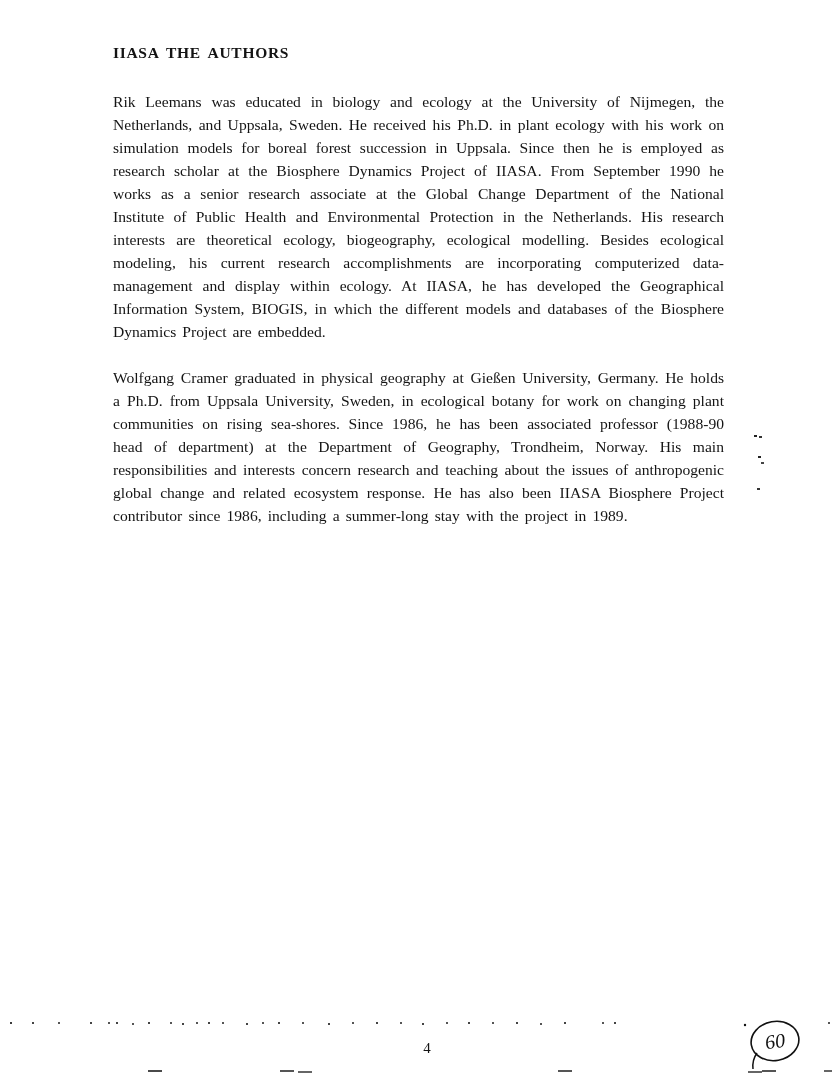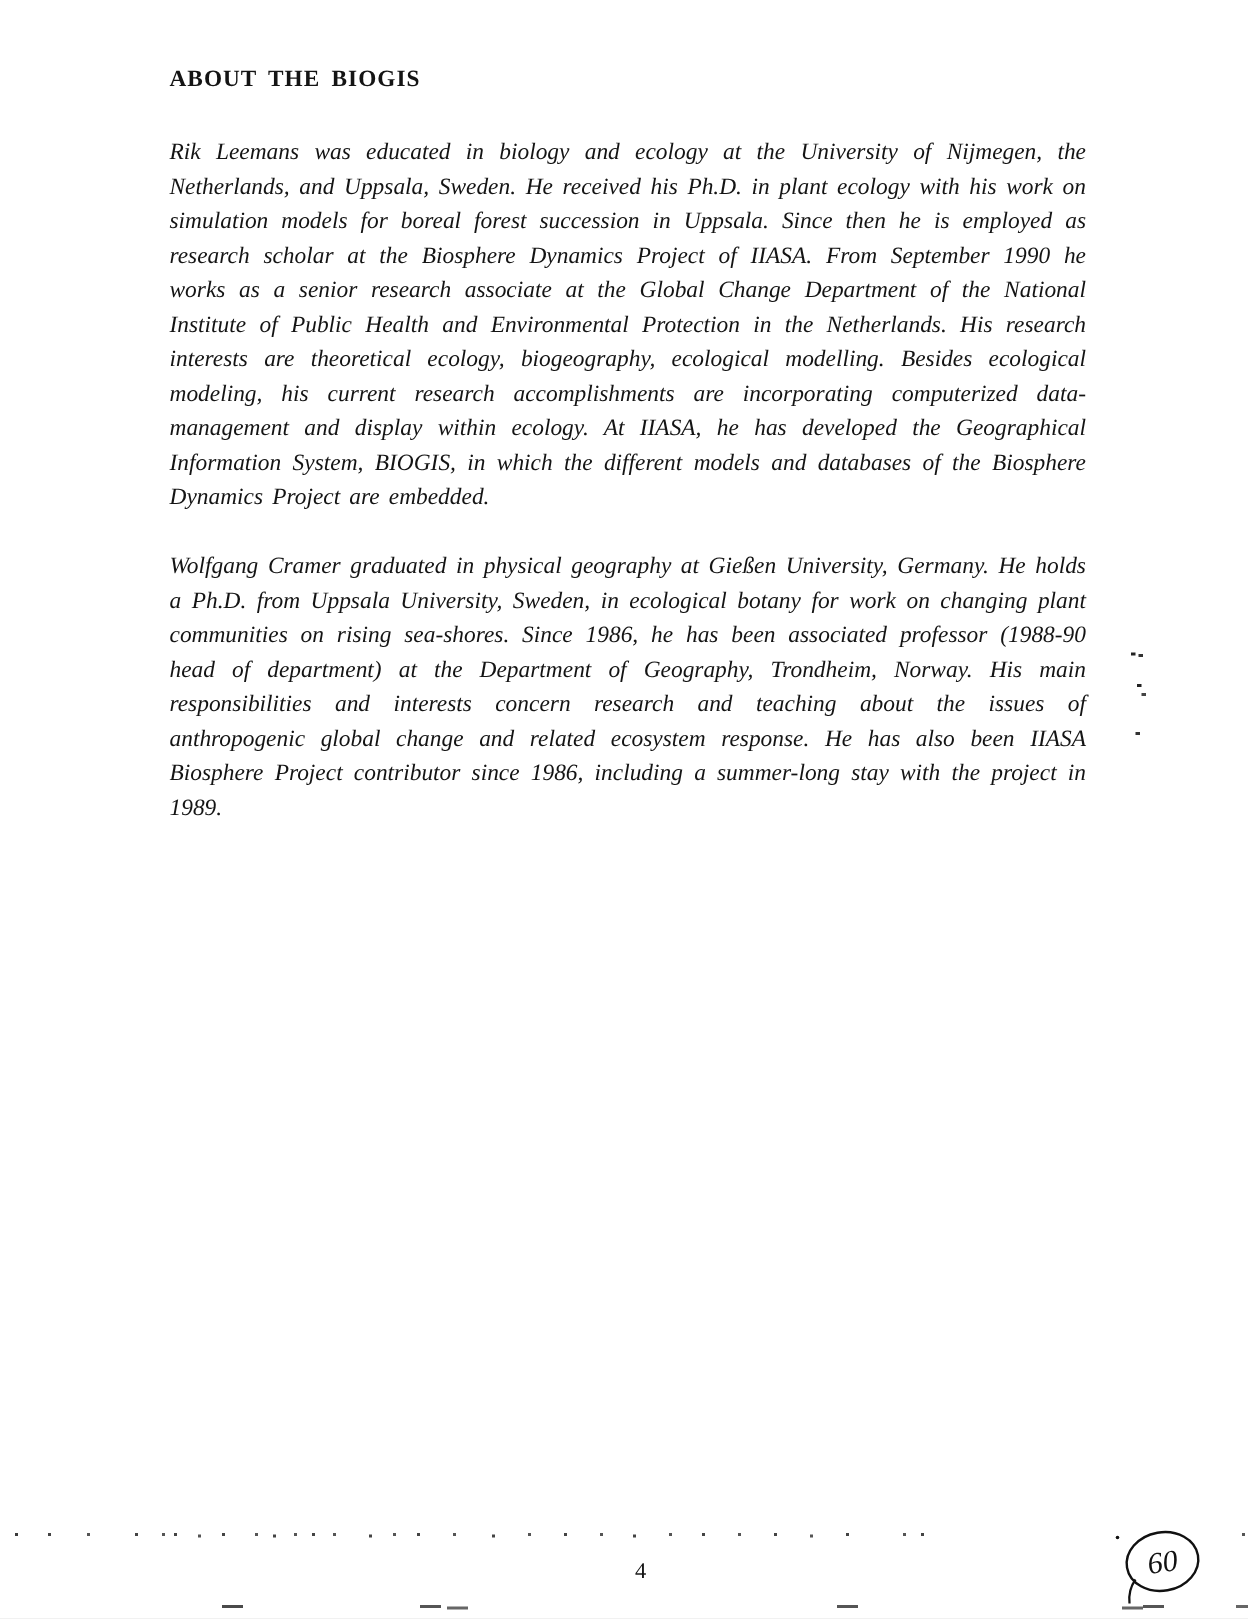--- a/index.html
+++ b/index.html
@@ -22,21 +22,20 @@
     letter-spacing:0.7px;
     word-spacing:3px;
     margin:0 0 28px 0;
   }
   .para{
     font-size:15.6px;
     line-height:23px;
     text-align:justify;
     word-spacing:2.2px;
     margin:0 0 23px 0;
-    font-style:italic;
   }
   .page-number{
     position:absolute;
     left:412px;top:1040px;
     width:30px;
     text-align:center;
     font-size:15px;
   }
   
   .margin-speckles{
@@ -74,21 +73,21 @@
     position:absolute;left:733px;top:1013px;
     width:78px;height:62px;
   }
 </style>
 </head>
 <body>
 
 <div class="page">
 
   <div class="content">
-    <h1 class="heading">ABOUT THE BIOGIS</h1>
+    <h1 class="heading">IIASA THE AUTHORS</h1>
 
     <p class="para">Rik Leemans was educated in biology and ecology at the University of Nijmegen, the Netherlands, and Uppsala, Sweden. He received his Ph.D. in plant ecology with his work on simulation models for boreal forest succession in Uppsala. Since then he is employed as research scholar at the Biosphere Dynamics Project of IIASA. From September 1990 he works as a senior research associate at the Global Change Department of the National Institute of Public Health and Environmental Protection in the Netherlands. His research interests are theoretical ecology, biogeography, ecological modelling. Besides ecological modeling, his current research accomplishments are incorporating computerized data-management and display within ecology. At IIASA, he has developed the Geographical Information System, BIOGIS, in which the different models and databases of the Biosphere Dynamics Project are embedded.</p>
 
     <p class="para">Wolfgang Cramer graduated in physical geography at Gießen University, Germany. He holds a Ph.D. from Uppsala University, Sweden, in ecological botany for work on changing plant communities on rising sea-shores. Since 1986, he has been associated professor (1988-90 head of department) at the Department of Geography, Trondheim, Norway. His main responsibilities and interests concern research and teaching about the issues of anthropogenic global change and related ecosystem response. He has also been IIASA Biosphere Project contributor since 1986, including a summer-long stay with the project in 1989.</p>
   </div>
 
   <div class="margin-speckles"></div>
 
   <div class="noise-line-1"></div>
   <div class="noise-line-2"></div>

